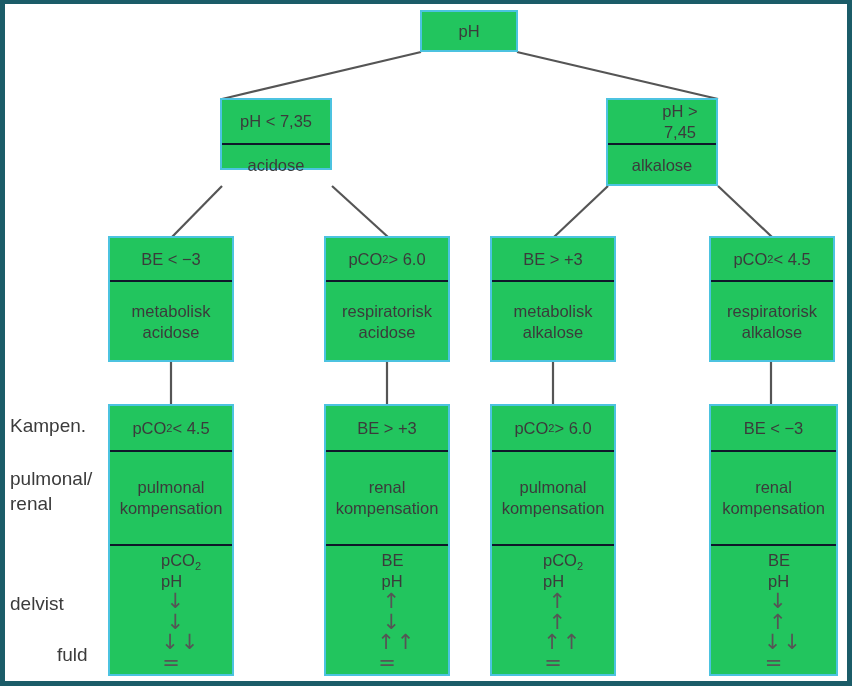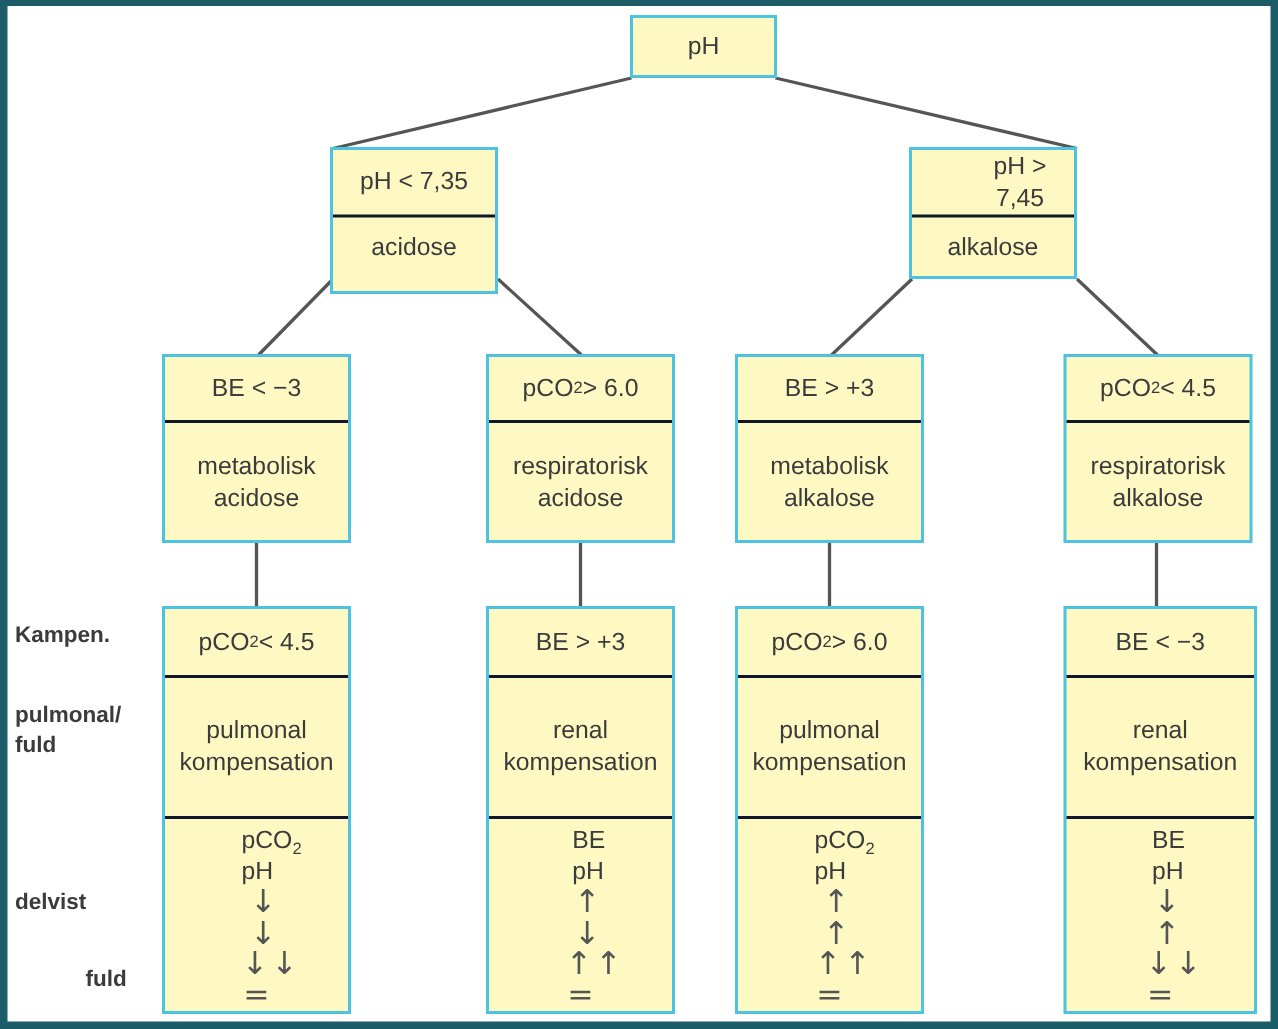--- a/index.html
+++ b/index.html
@@ -32,21 +32,21 @@
   #svg-lines {
     position: absolute;
     left: 0; top: 0;
     width: 852px; height: 686px;
     z-index: 1;
   }
   .node {
     position: absolute;
     box-sizing: border-box;
     border: 2px solid #4cc3e0;
-    background: #fef9c3;
+    background: #22c55e;
     z-index: 5;
   }
   .cell {
     box-sizing: border-box;
     display: flex;
     align-items: center;
     justify-content: center;
     text-align: center;
     color: #3b3b3b;
     font-size: 16.5px;
@@ -87,25 +87,24 @@
     font-family: "DejaVu Sans", sans-serif;
     color: #555555;
     line-height: 1;
   }
   .acol.glyph .dbl {
     letter-spacing: 2px;
   }
   .rowlabel {
     position: absolute;
     color: #3b3b3b;
-    font-size: 15px;
+    font-size: 19px;
     line-height: 1.3;
     z-index: 5;
     white-space: pre-line;
-    font-weight: bold;
   }
 </style>
 </head>
 <body>
 
 <div id="canvas">
 
   <svg id="svg-lines" viewBox="0 0 852 686" xmlns="http://www.w3.org/2000/svg">
     <g stroke="#555555" stroke-width="2.2" fill="none">
 
@@ -122,21 +121,21 @@
       <line x1="387" y1="362" x2="387" y2="404"></line>
       <line x1="553" y1="362" x2="553" y2="404"></line>
       <line x1="771" y1="362" x2="771" y2="404"></line>
     </g>
   </svg>
 
   <div class="node" style="left:420px; top:10px; width:98px; height:42px;">
     <div class="cell" style="height:100%;">pH</div>
   </div>
 
-  <div class="node" style="left:220px; top:98px; width:112px; height:98px;">
+  <div class="node" style="left:220px; top:98px; width:112px; height:72px;">
     <div class="cell" style="height:43px;">pH &lt; 7,35</div>
     <div class="cell divider" style="height:43px;">acidose</div>
   </div>
 
   <div class="node" style="left:606px; top:98px; width:112px; height:88px;">
     <div class="cell" style="height:43px;padding-left:40px;">pH &gt; 7,45</div>
     <div class="cell divider" style="height:43px;">alkalose</div>
   </div>
 
   <div class="node" style="left:108px; top:236px; width:126px; height:126px;">
@@ -278,18 +277,18 @@
       </div>
       <div class="arow">
         <div class="acol glyph"><span class="dbl">↓↓</span></div>
         <div class="acol glyph">=</div>
       </div>
     </div>
   </div>
 
   <div class="rowlabel" style="left:10px; top:414px;">Kampen.</div>
   <div class="rowlabel" style="left:10px; top:467px;">pulmonal/
-fuld</div>
+renal</div>
   <div class="rowlabel" style="left:10px; top:592px;text-align:right;">delvist</div>
   <div class="rowlabel" style="left:10px; top:643px;margin-left:47px;">fuld</div>
 
   <div id="frame"></div>
 </div>
 
 </body></html>

